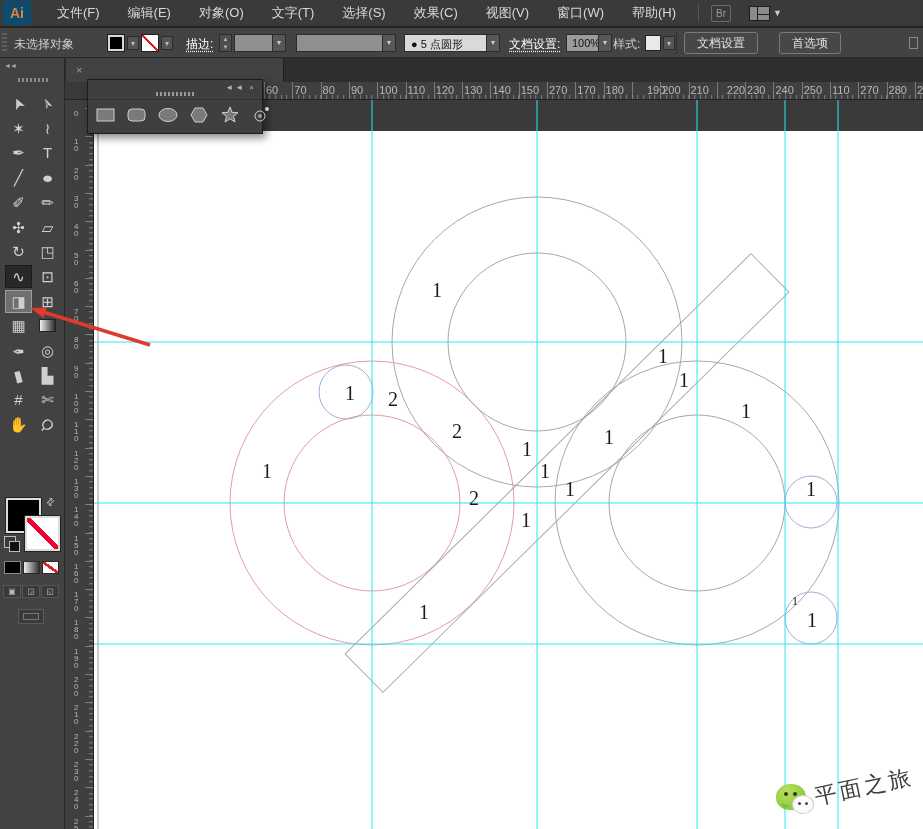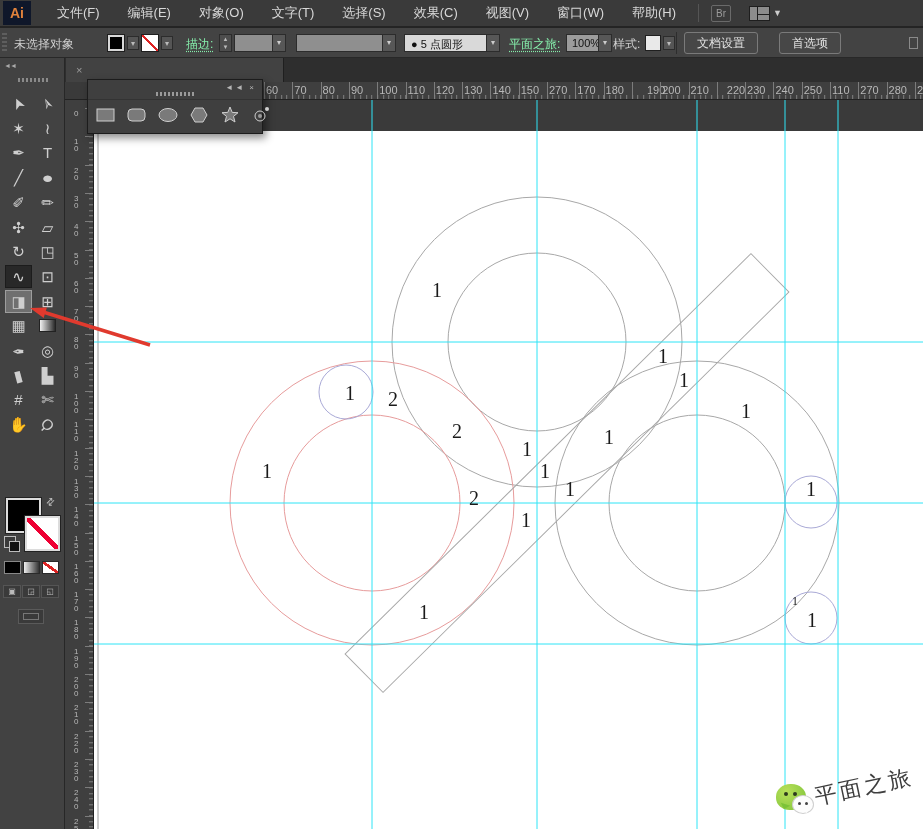--- a/index.html
+++ b/index.html
@@ -5,21 +5,21 @@
   * { box-sizing: border-box; margin: 0; padding: 0; }
   html,body { width:923px; height:829px; }
   body {
     position:relative; overflow:hidden; background:#434343;
     font-family:"Liberation Sans",sans-serif; color:#d6d6d6;
     -webkit-font-smoothing:antialiased;
   }
   
   #menubar { position:absolute; left:0; top:0; width:923px; height:28px;
     background:#3a3a3a; border-bottom:2px solid #242424; display:flex; align-items:center; }
-  #ai-logo { width:28px; height:24px; margin-left:3px; background:#0f172a;
+  #ai-logo { width:28px; height:24px; margin-left:3px; background:#0c4a6e;
     color:#e0823c; font-weight:bold; font-size:14px; display:flex; align-items:center; justify-content:center; }
   #menu-items { display:flex; margin-left:12px; }
   .menu-item { font-size:13px; color:#d8d8d8; padding:16px 14px; line-height:26px; cursor:default; }
   #menu-sep { width:1px; height:18px; background:#555; margin:0 8px; }
   #br-button { width:20px; height:17px; border:1px solid #6a6a6a; color:#9a9a9a;
     font-size:10px; display:flex; align-items:center; justify-content:center; border-radius:2px; margin-left:4px;}
   #workspace-switcher { display:flex; align-items:center; margin-left:18px; }
   #workspace-icon { width:21px; height:15px; border:1px solid #1e1e1e; background:#8c8c8c; position:relative; }
   #workspace-icon:before { content:""; position:absolute; left:7px; top:0; bottom:0; width:1px; background:#1e1e1e; }
   #workspace-icon:after { content:""; position:absolute; left:8px; top:7px; right:0; height:1px; background:#1e1e1e; }
@@ -29,21 +29,21 @@
     background:#434343; border-bottom:1px solid #282828; font-size:12px; }
   #controlbar .grip { position:absolute; left:2px; top:5px; width:5px; height:20px;
     background:repeating-linear-gradient(to bottom,#5e5e5e 0 2px,transparent 2px 4px); }
   #no-selection-label { position:absolute; left:14px; top:8px; color:#cfcfcf; }
   .swatch-box { position:absolute; top:6px; width:18px; height:18px; border:1px solid #1f1f1f; }
   #fill-swatch { left:107px; background:#000; box-shadow:inset 0 0 0 2px #d8d8d8; }
   #stroke-swatch-none { left:141px; background:linear-gradient(to top right,#fff 44%,#d22 44%,#d22 56%,#fff 56%); }
   .mini-drop { position:absolute; top:8px; width:12px; height:14px; background:#555; color:#bbb;
     font-size:8px; text-align:center; line-height:14px; border:1px solid #2c2c2c; }
   #fill-drop { left:127px; } #stroke-drop { left:161px; }
-  .orange-link { color:#86efac; text-decoration:underline dotted; text-underline-offset:3px; }
+  .orange-link { color:#ffffff; text-decoration:underline dotted; text-underline-offset:3px; }
   #stroke-label { position:absolute; left:186px; top:8px; }
   #stroke-spinner { position:absolute; left:219px; top:6px; width:13px; height:18px; background:#4d4d4d;
     border:1px solid #2c2c2c; color:#bbb; font-size:6px; line-height:8px; text-align:center; }
   .combo { position:absolute; top:6px; height:18px; background:#8f8f8f; border:1px solid #2c2c2c; }
   .combo .arrow-btn { position:absolute; right:0; top:0; bottom:0; width:13px; background:#575757;
     color:#ccc; font-size:8px; text-align:center; line-height:16px; border-left:1px solid #2c2c2c; }
   #stroke-width-combo { left:234px; width:52px; }
   #profile-combo { left:296px; width:100px; }
   #brush-combo { left:404px; width:96px; background:#d9d9d9; color:#111; }
   #brush-combo .val { padding:2px 0 0 6px; font-size:11px; display:block; }
@@ -177,21 +177,21 @@
   <div class="combo" id="stroke-width-combo">
     <span class="arrow-btn">▾</span>
   </div>
   <div class="combo" id="profile-combo">
     <span class="arrow-btn">▾</span>
   </div>
   <div class="combo" id="brush-combo">
     <span class="val"><span>●</span> <span>5 点圆形</span></span>
     <span class="arrow-btn">▾</span>
   </div>
-  <span id="opacity-label" class="orange-link">平面之旅:</span>
+  <span id="opacity-label" class="orange-link">文档设置:</span>
   <div class="combo" id="opacity-combo">
     <span class="val">100%</span>
     <span class="arrow-btn">▾</span>
   </div>
   <span id="style-label">样式:</span>
   <div id="style-swatch"></div>
   <div class="mini-drop" id="style-drop">▾</div>
   <div id="ctrl-sep"></div>
   <button class="bar-button" id="doc-setup-button">文档设置</button>
   <button class="bar-button" id="prefs-button">首选项</button>

